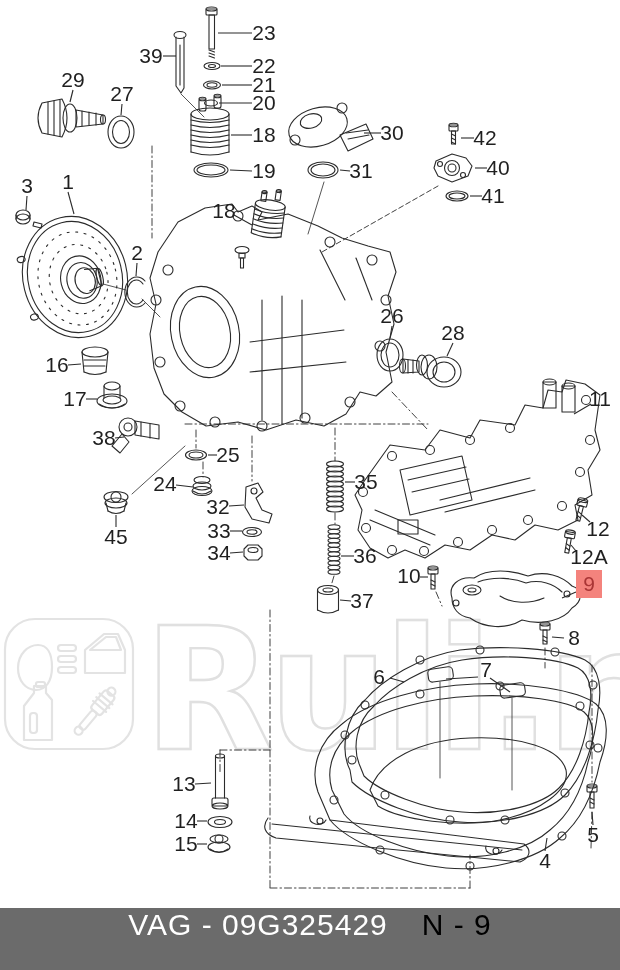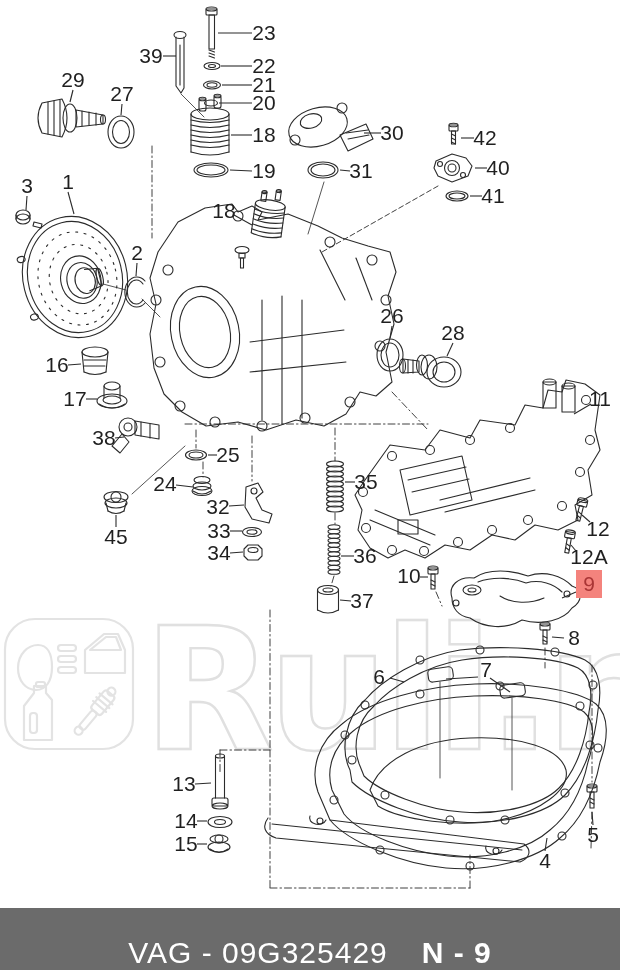--- a/index.html
+++ b/index.html
@@ -9,21 +9,21 @@
   
   .art{stroke:#2b2b2b;fill:none;stroke-width:1.1;stroke-linejoin:round;stroke-linecap:round;}
   .thin{stroke-width:0.8;}
   .dd{stroke-width:0.9;stroke-dasharray:7 3 1.5 3;}
   .dash2{stroke-width:0.9;stroke-dasharray:5 3;}
   .lbl{font-family:"Liberation Sans",sans-serif;font-size:21px;text-anchor:middle;}
   
   .wm{stroke:#e3e3e3;fill:none;stroke-width:2.2;stroke-linejoin:round;stroke-linecap:round;}
   .wm-text{font-family:"DejaVu Sans",sans-serif;font-weight:bold;font-size:170px;letter-spacing:-6px;fill:none;stroke:#e0e0e0;stroke-width:2.4;}
   
-  #footer{flex:0 0 62px;display:flex;align-items:flex-end;justify-content:center;gap:34px;}
+  #footer{flex:0 0 62px;display:flex;align-items:flex-start;justify-content:center;gap:34px;}
   #footer span{font-family:"Liberation Sans",sans-serif;font-size:30px;letter-spacing:1px;}
 </style>
 </head>
 <body>
 
 <div id="stage">
 <svg id="art" width="620" height="908" viewBox="0 0 620 908">
 
   <g id="watermark-layer">
     <g class="wm">
@@ -587,15 +587,15 @@
         <text x="184" y="791" class="lbl" fill="#1f1f1f">13</text>
         <line x1="197" y1="821" x2="207" y2="821" stroke="#2b2b2b" stroke-width="1.1"></line>
         <text x="186" y="828" class="lbl" fill="#1f1f1f">14</text>
         <line x1="197" y1="844" x2="207" y2="844" stroke="#2b2b2b" stroke-width="1.1"></line>
         <text x="186" y="851" class="lbl" fill="#1f1f1f">15</text>
       </g>
 </svg>
 
 <div id="footer" style="background: rgb(107, 107, 107);">
   <span style="color: rgb(255, 255, 255);">VAG - 09G325429</span>
-  <span style="color: #ffffff; font-weight: bold;">N - 9</span>
+  <span style="color: #000000;">N - 9</span>
 </div>
 </div>
 
 </body></html>

